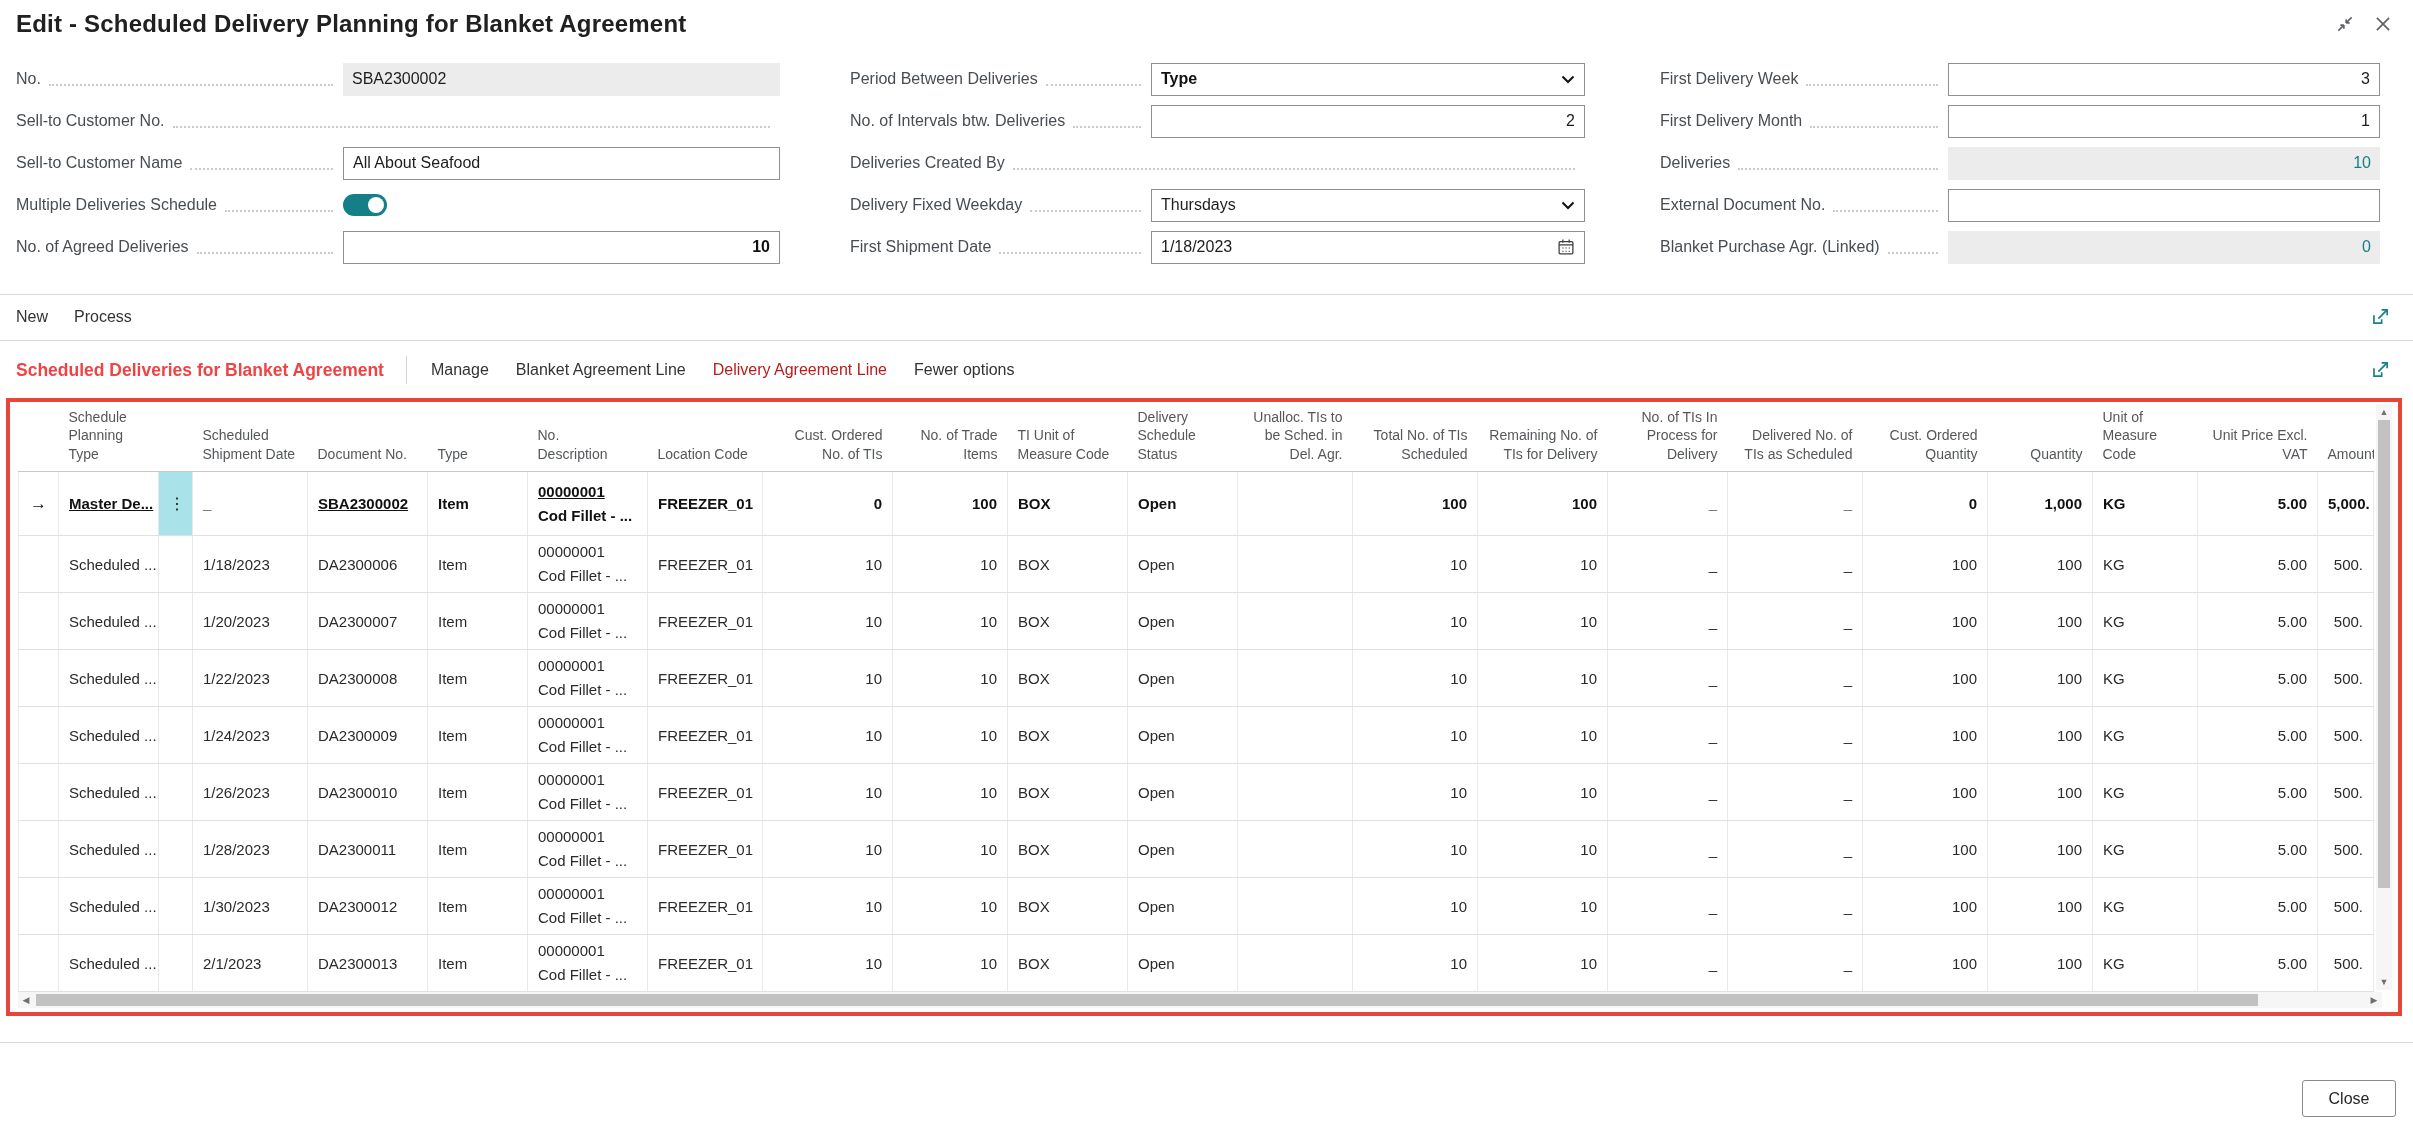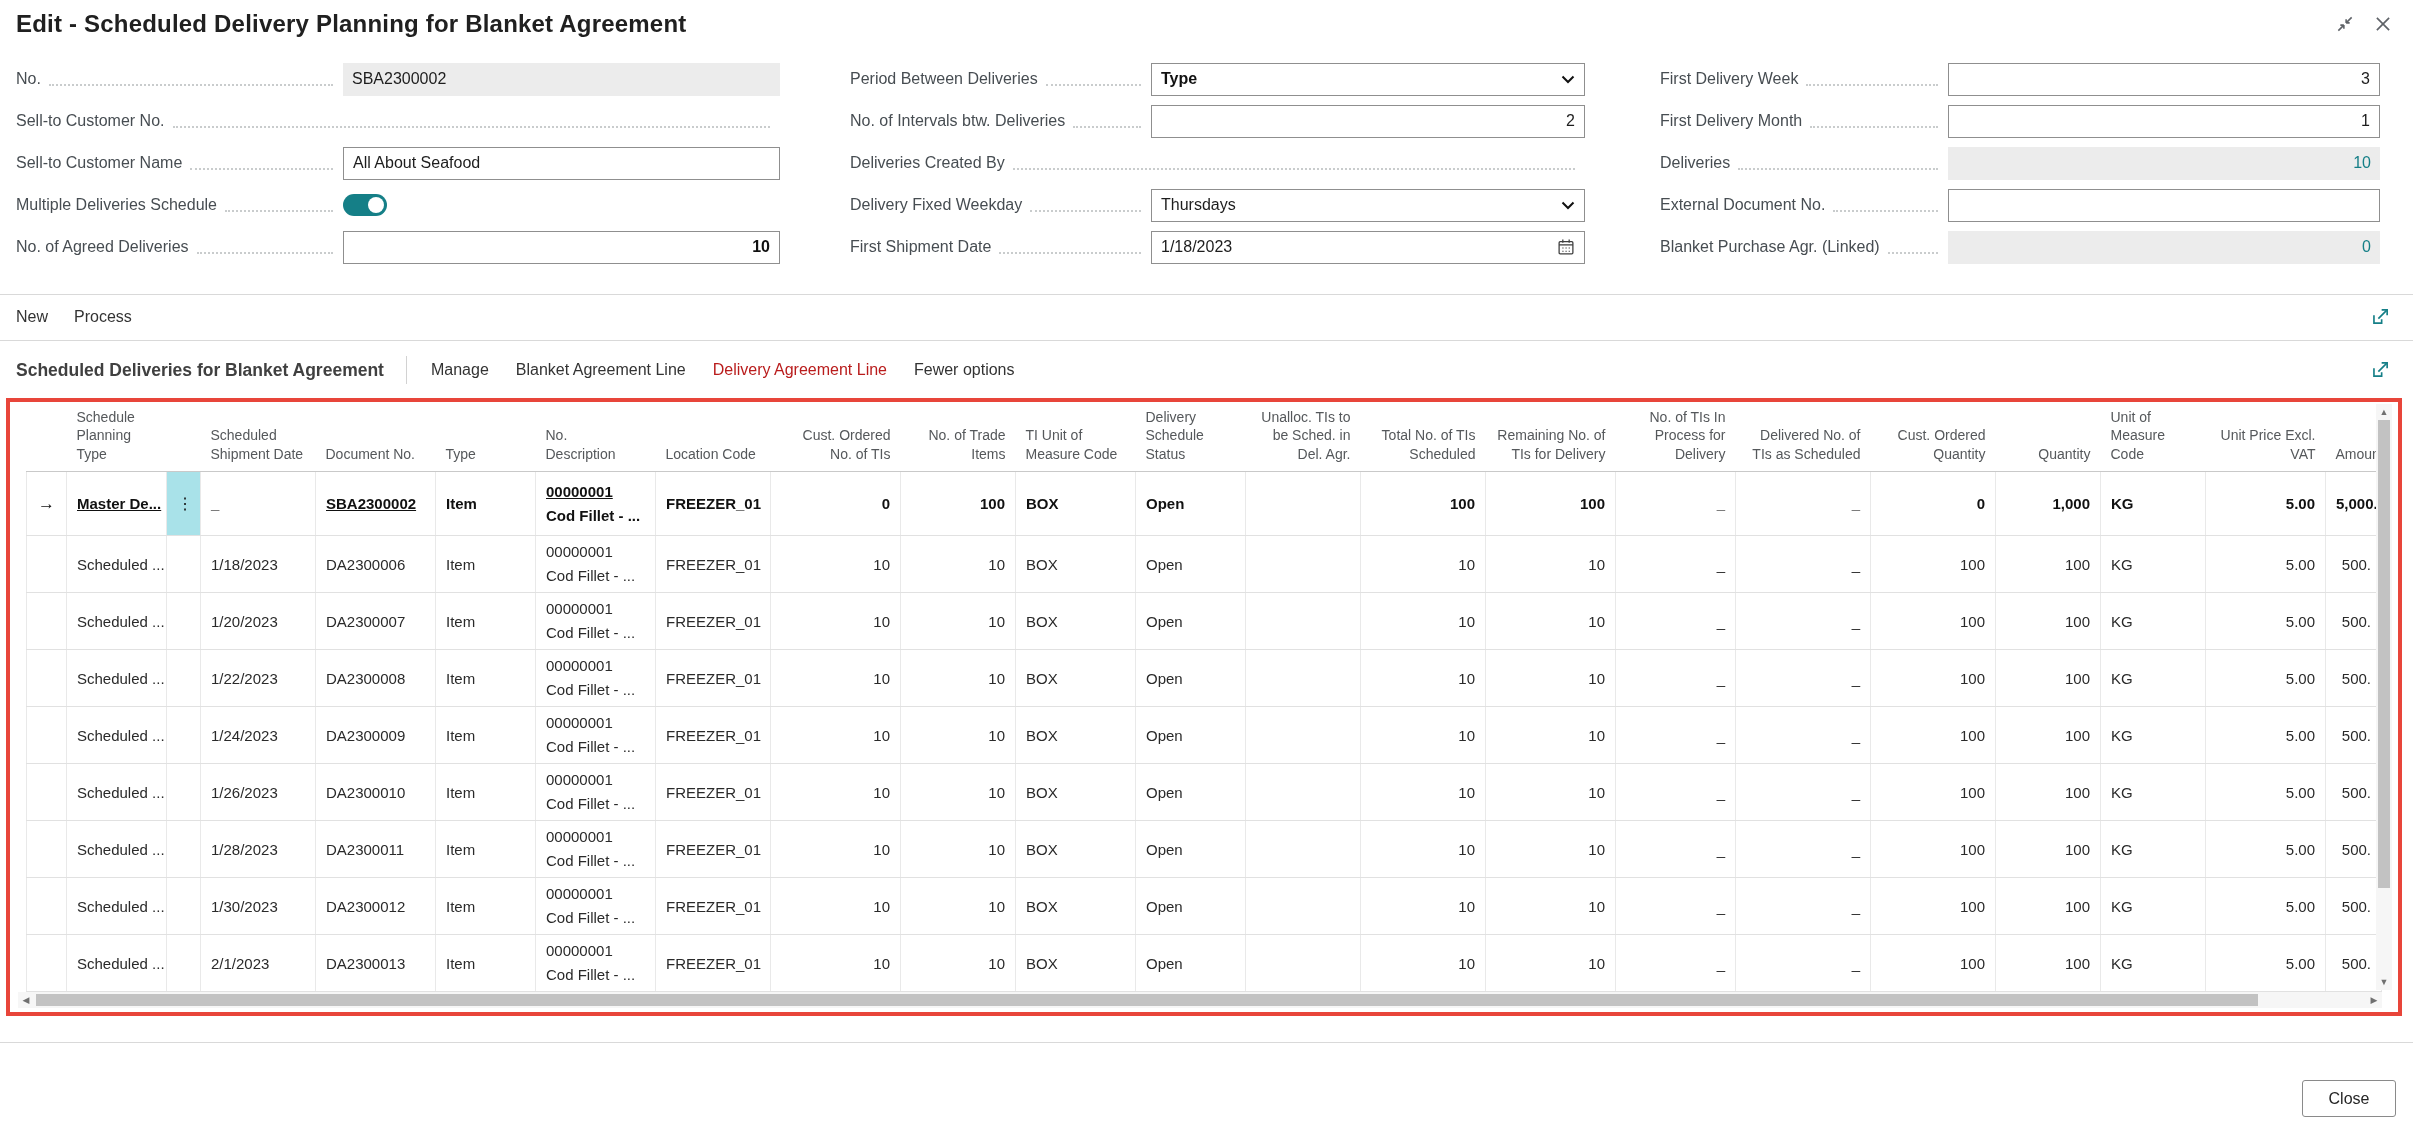--- a/index.html
+++ b/index.html
@@ -37,30 +37,30 @@
 
   
   .hline { position:absolute; left:0; right:0; height:1px; background:#d9d9d9; }
   .actionbar { position:absolute; left:16px; right:16px; top:294px; height:46px;
     display:flex; align-items:center; gap:26px; font-size:16px; color:#333; }
   .actionbar .menu-item { cursor:pointer; }
   .share-btn { position:absolute; right:6px; display:flex; cursor:pointer; }
 
   .part-header { position:absolute; left:16px; right:16px; top:346px; height:48px;
     display:flex; align-items:center; font-size:16px; }
-  .part-title { font-size:17.5px; font-weight:700; color:#404040; }
+  .part-title { font-size:17.5px; font-weight:700; color:#ef4444; }
   .vsep { width:1px; height:28px; background:#d2d2d2; margin:0 24px 0 22px; }
   .part-menu { display:flex; gap:27px; color:#333; }
   .part-menu .menu-item { cursor:pointer; }
   .part-menu .menu-item.disabled { color:#b91c1c; cursor:default; }
 
   
   .red-frame { position:absolute; left:6px; top:398px; width:2396px; height:618px;
     border:4px solid #e8453a; background:#fff; }
-  .grid-viewport { position:absolute; left:16px; top:2px; width:2364px; height:588px; overflow:hidden; }
+  .grid-viewport { position:absolute; left:8px; top:2px; width:2364px; height:588px; overflow:hidden; }
 
   table.grid { border-collapse:collapse; table-layout:fixed; font-size:15px; width:2355px; }
   table.grid th { vertical-align:bottom; text-align:left; font-weight:400; font-size:14px;
     color:#55585b; line-height:1.32; padding:4px 10px 8px; white-space:pre-line;
     border-bottom:1px solid #c9c9c9; overflow:hidden; }
   table.grid td { border-bottom:1px solid #e1e1e1; border-right:1px solid #e9e9e9;
     padding:2px 10px; overflow:hidden; white-space:nowrap; color:#2a2a2a; }
   table.grid td:first-child { border-left:1px solid #e9e9e9; color:#555; font-size:17px; text-align:center; }
   table.grid tbody tr { height:57px; }
   table.grid tr.master { height:64px; }

